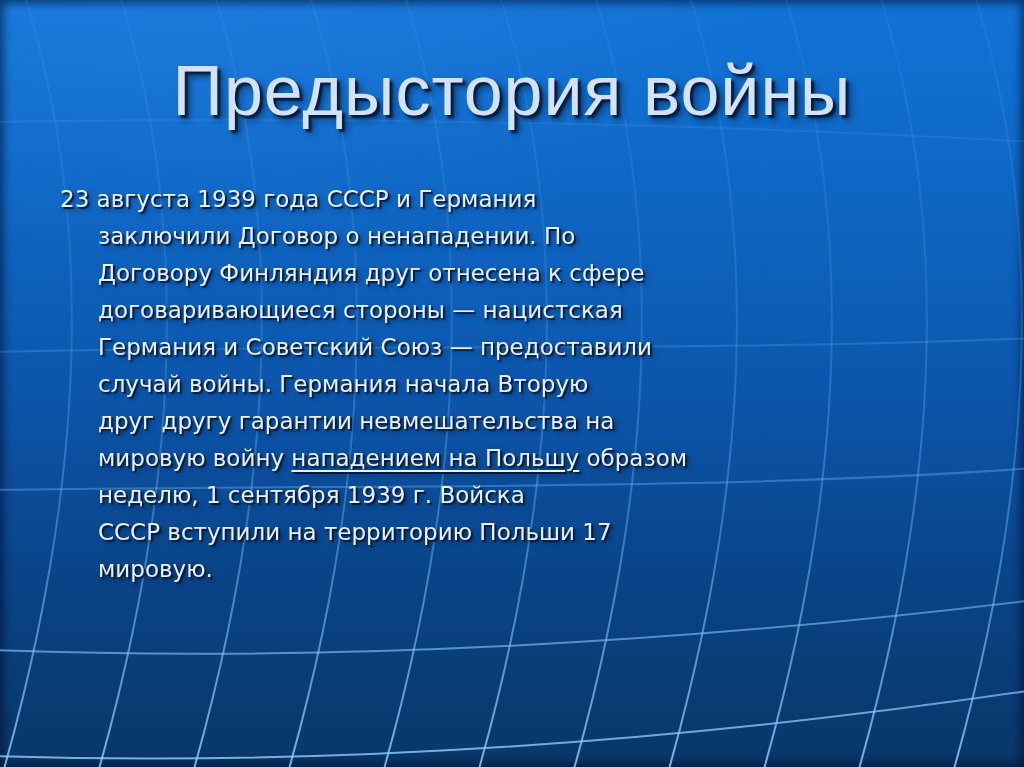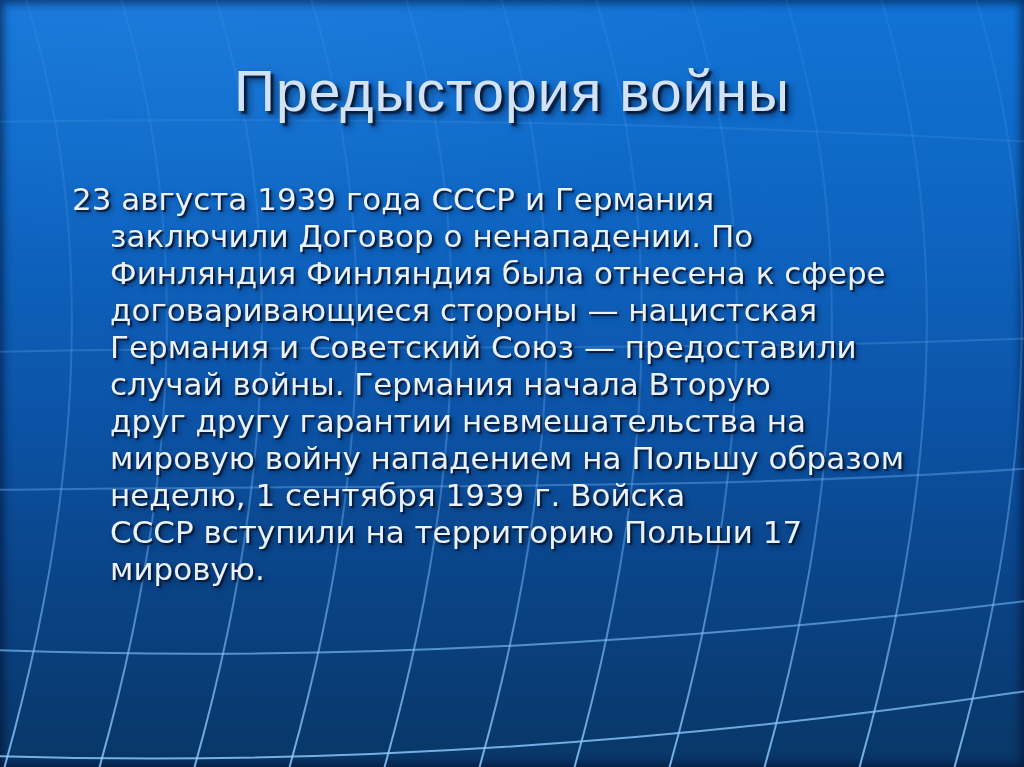--- a/index.html
+++ b/index.html
@@ -28,43 +28,44 @@
     pointer-events: none;
   }
 
   .slide-title {
     position: absolute;
     top: 56px;
     left: 0;
     width: 100%;
     text-align: center;
     font-family: "Liberation Sans", sans-serif;
-    font-size: 57px;
+    font-size: 70px;
     font-weight: 400;
     letter-spacing: 1px;
     line-height: 70px;
     color: #d3e3f5;
     text-shadow: 3px 3px 2px rgba(5, 24, 54, 0.92), 5px 5px 7px rgba(4, 18, 45, 0.55);
   }
 
   .body-text {
     position: absolute;
-    left: 72px;
+    left: 60px;
     top: 181px;
     font-family: "DejaVu Sans", "Liberation Sans", sans-serif;
-    font-size: 31px;
+    font-size: 23px;
     line-height: 37px;
     color: #eaf1fb;
     text-shadow: 2px 2px 1px rgba(5, 24, 54, 0.9), 3px 3px 5px rgba(4, 18, 45, 0.5);
     white-space: nowrap;
   }
 
   .body-line.cont { padding-left: 38px; }
 
   .link {
+    text-decoration: underline;
     text-decoration-thickness: 2px;
     text-underline-offset: 4px;
     cursor: pointer;
     margin-top: 30px;
   }
 </style>
 </head>
 <body>
 
 <div class="slide">
@@ -100,21 +101,21 @@
       <path d="M -10 650 Q 480 668 1034 600"></path>
       <path d="M -10 756 Q 480 772 1034 690"></path>
     </g>
   </svg>
 
   <div class="slide-title">Предыстория войны</div>
 
   <div class="body-text">
       <div class="body-line"><span>23 августа 1939 года СССР и Германия</span></div>
       <div class="body-line cont"><span>заключили Договор о ненападении. По</span></div>
-      <div class="body-line cont"><span>Финляндия Финляндия была отнесена к сфере</span></div>
+      <div class="body-line cont"><span>Договору Финляндия друг отнесена к сфере</span></div>
       <div class="body-line cont"><span>договаривающиеся стороны — нацистская</span></div>
       <div class="body-line cont"><span>Германия и Советский Союз — предоставили</span></div>
       <div class="body-line cont"><span>случай войны. Германия начала Вторую</span></div>
       <div class="body-line cont"><span>друг другу гарантии невмешательства на</span></div>
       <div class="body-line cont"><span>мировую войну </span><span class="link">нападением на Польшу</span><span> образом</span></div>
       <div class="body-line cont"><span>неделю, 1 сентября 1939 г. Войска</span></div>
       <div class="body-line cont"><span>СССР вступили на территорию Польши 17</span></div>
       <div class="body-line cont"><span>мировую.</span></div>
     </div>
 

